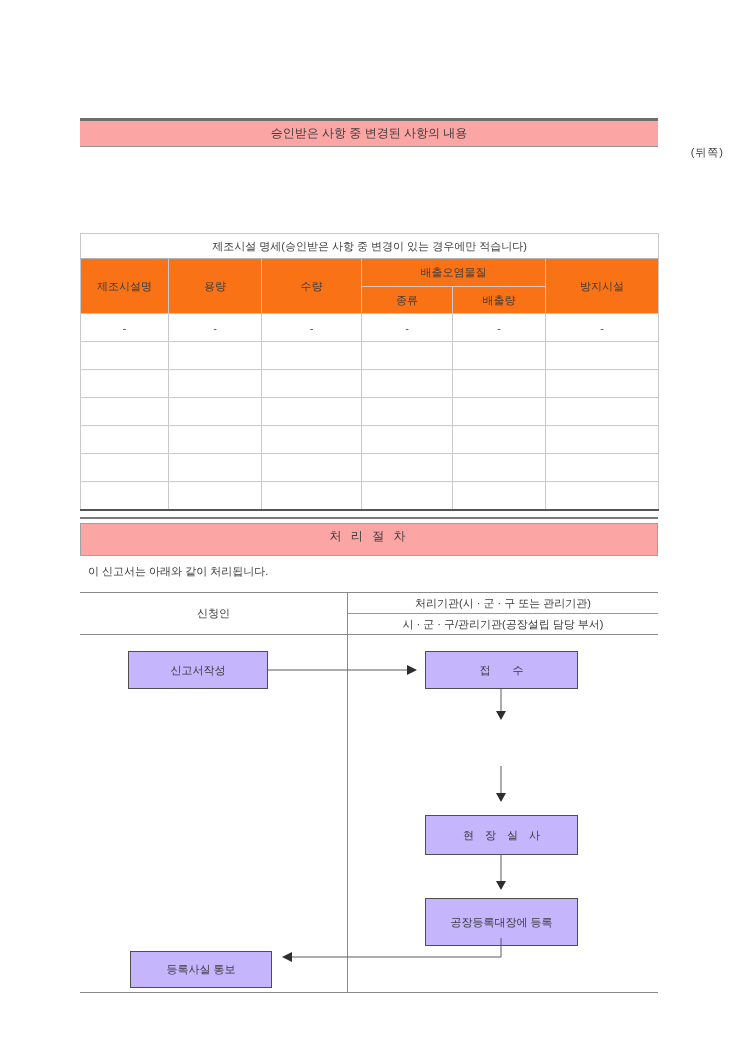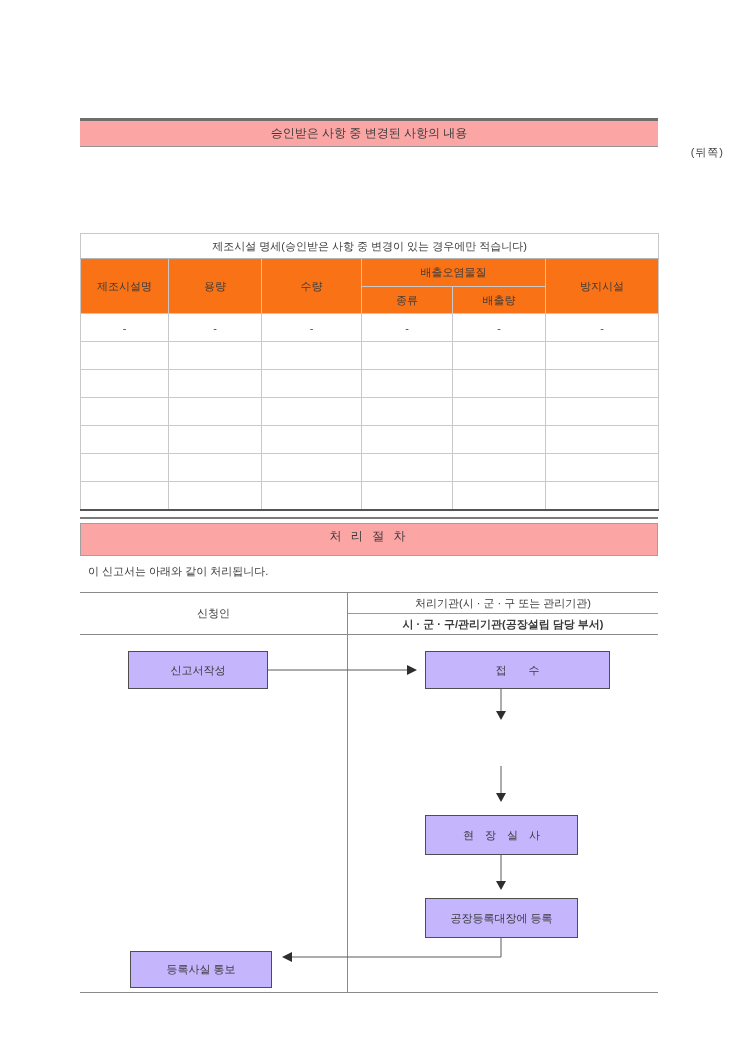--- a/index.html
+++ b/index.html
@@ -88,33 +88,32 @@
   }
   .fc-agency1 {
     position: absolute; left: 268px; top: 0; width: 310px; height: 21px;
     display: flex; align-items: center; justify-content: center;
     border-bottom: 1px solid #9a9a9a;
   }
   .fc-agency2 {
     position: absolute; left: 268px; top: 21px; width: 310px; height: 21px;
     display: flex; align-items: center; justify-content: center;
     border-bottom: 1px solid #8a8a8a;
-    font-weight: bold;
   }
   .flowbox {
     position: absolute; background: #c4b5fd;
     border: 1px solid #4e4e4e;
     display: flex; align-items: center; justify-content: center;
     font-size: 11px; color: #3a3a3a; white-space: nowrap;
   }
   .fb-write    { left: 48px;  top: 58px;  width: 140px; height: 38px; }
-  .fb-receive  { left: 345px; top: 58px;  width: 185px; height: 38px; }
+  .fb-receive  { left: 345px; top: 58px;  width: 153px; height: 38px; }
   .fb-review   { left: 345px; top: 135px; width: 153px; height: 38px; }
   .fb-inspect  { left: 345px; top: 222px; width: 153px; height: 40px; }
-  .fb-register { left: 345px; top: 305px; width: 153px; height: 40px; }
+  .fb-register { left: 345px; top: 305px; width: 153px; height: 48px; }
   .fb-notify   { left: 50px;  top: 358px; width: 142px; height: 37px; }
   .fc-arrows { position: absolute; left: 0; top: 0; pointer-events: none; }
 </style>
 </head>
 <body>
 
 <div class="page">
 
   <div class="back-label">(뒤쪽)</div>
 

